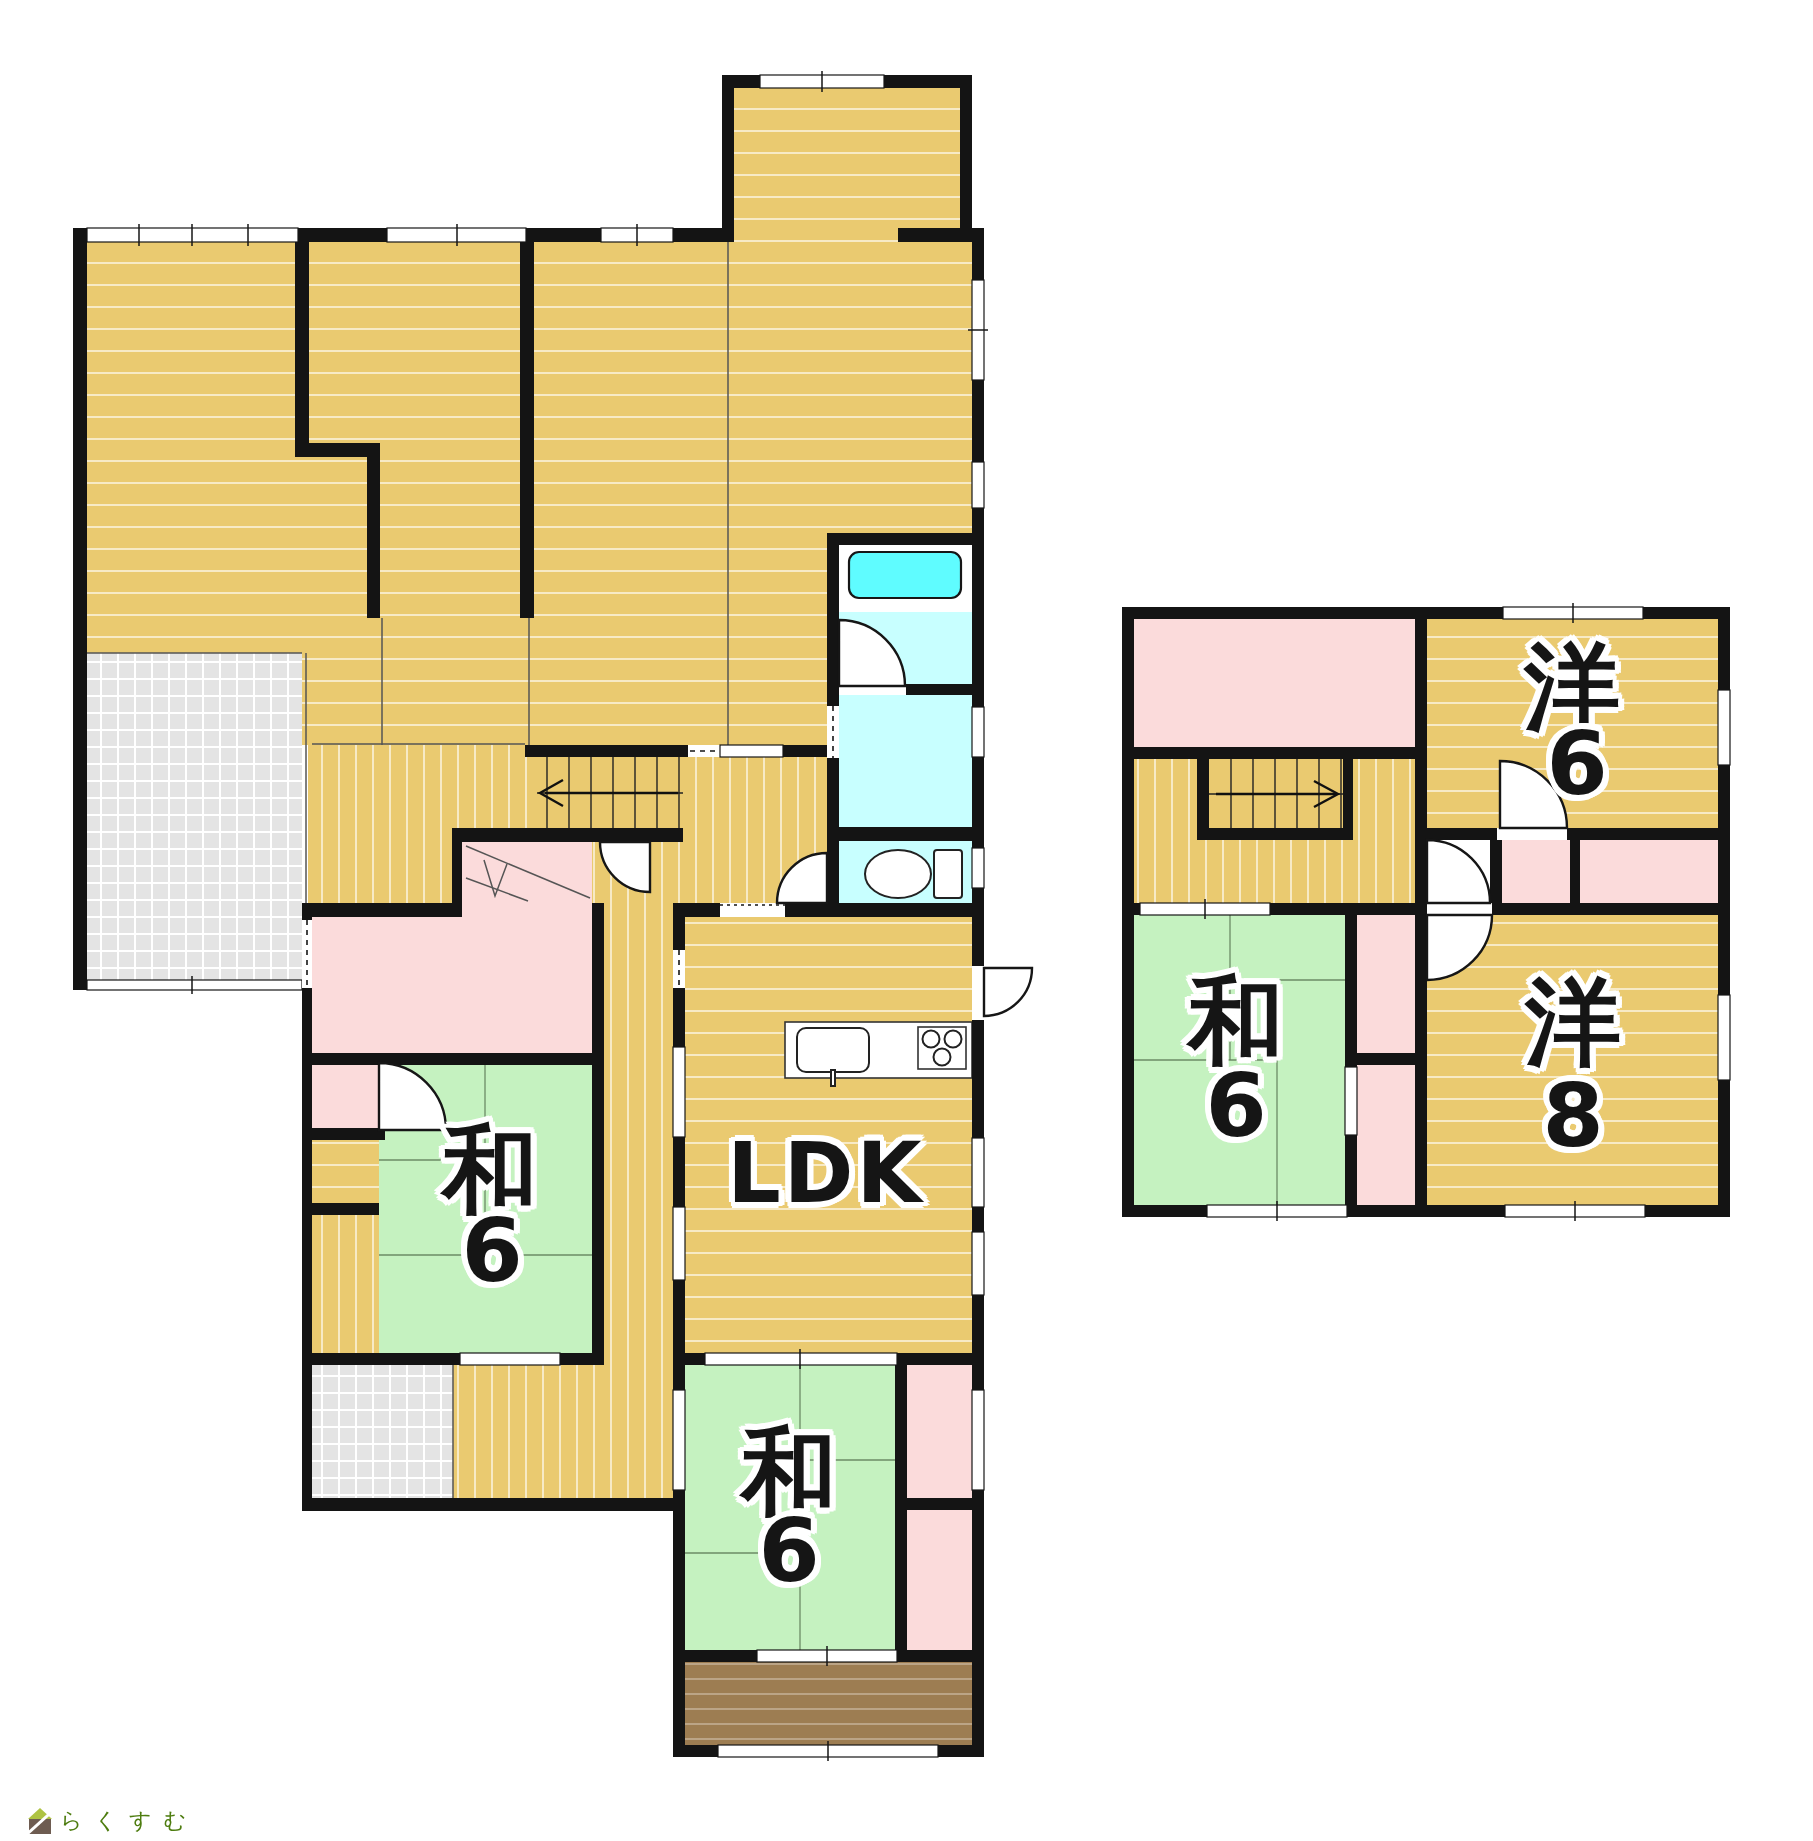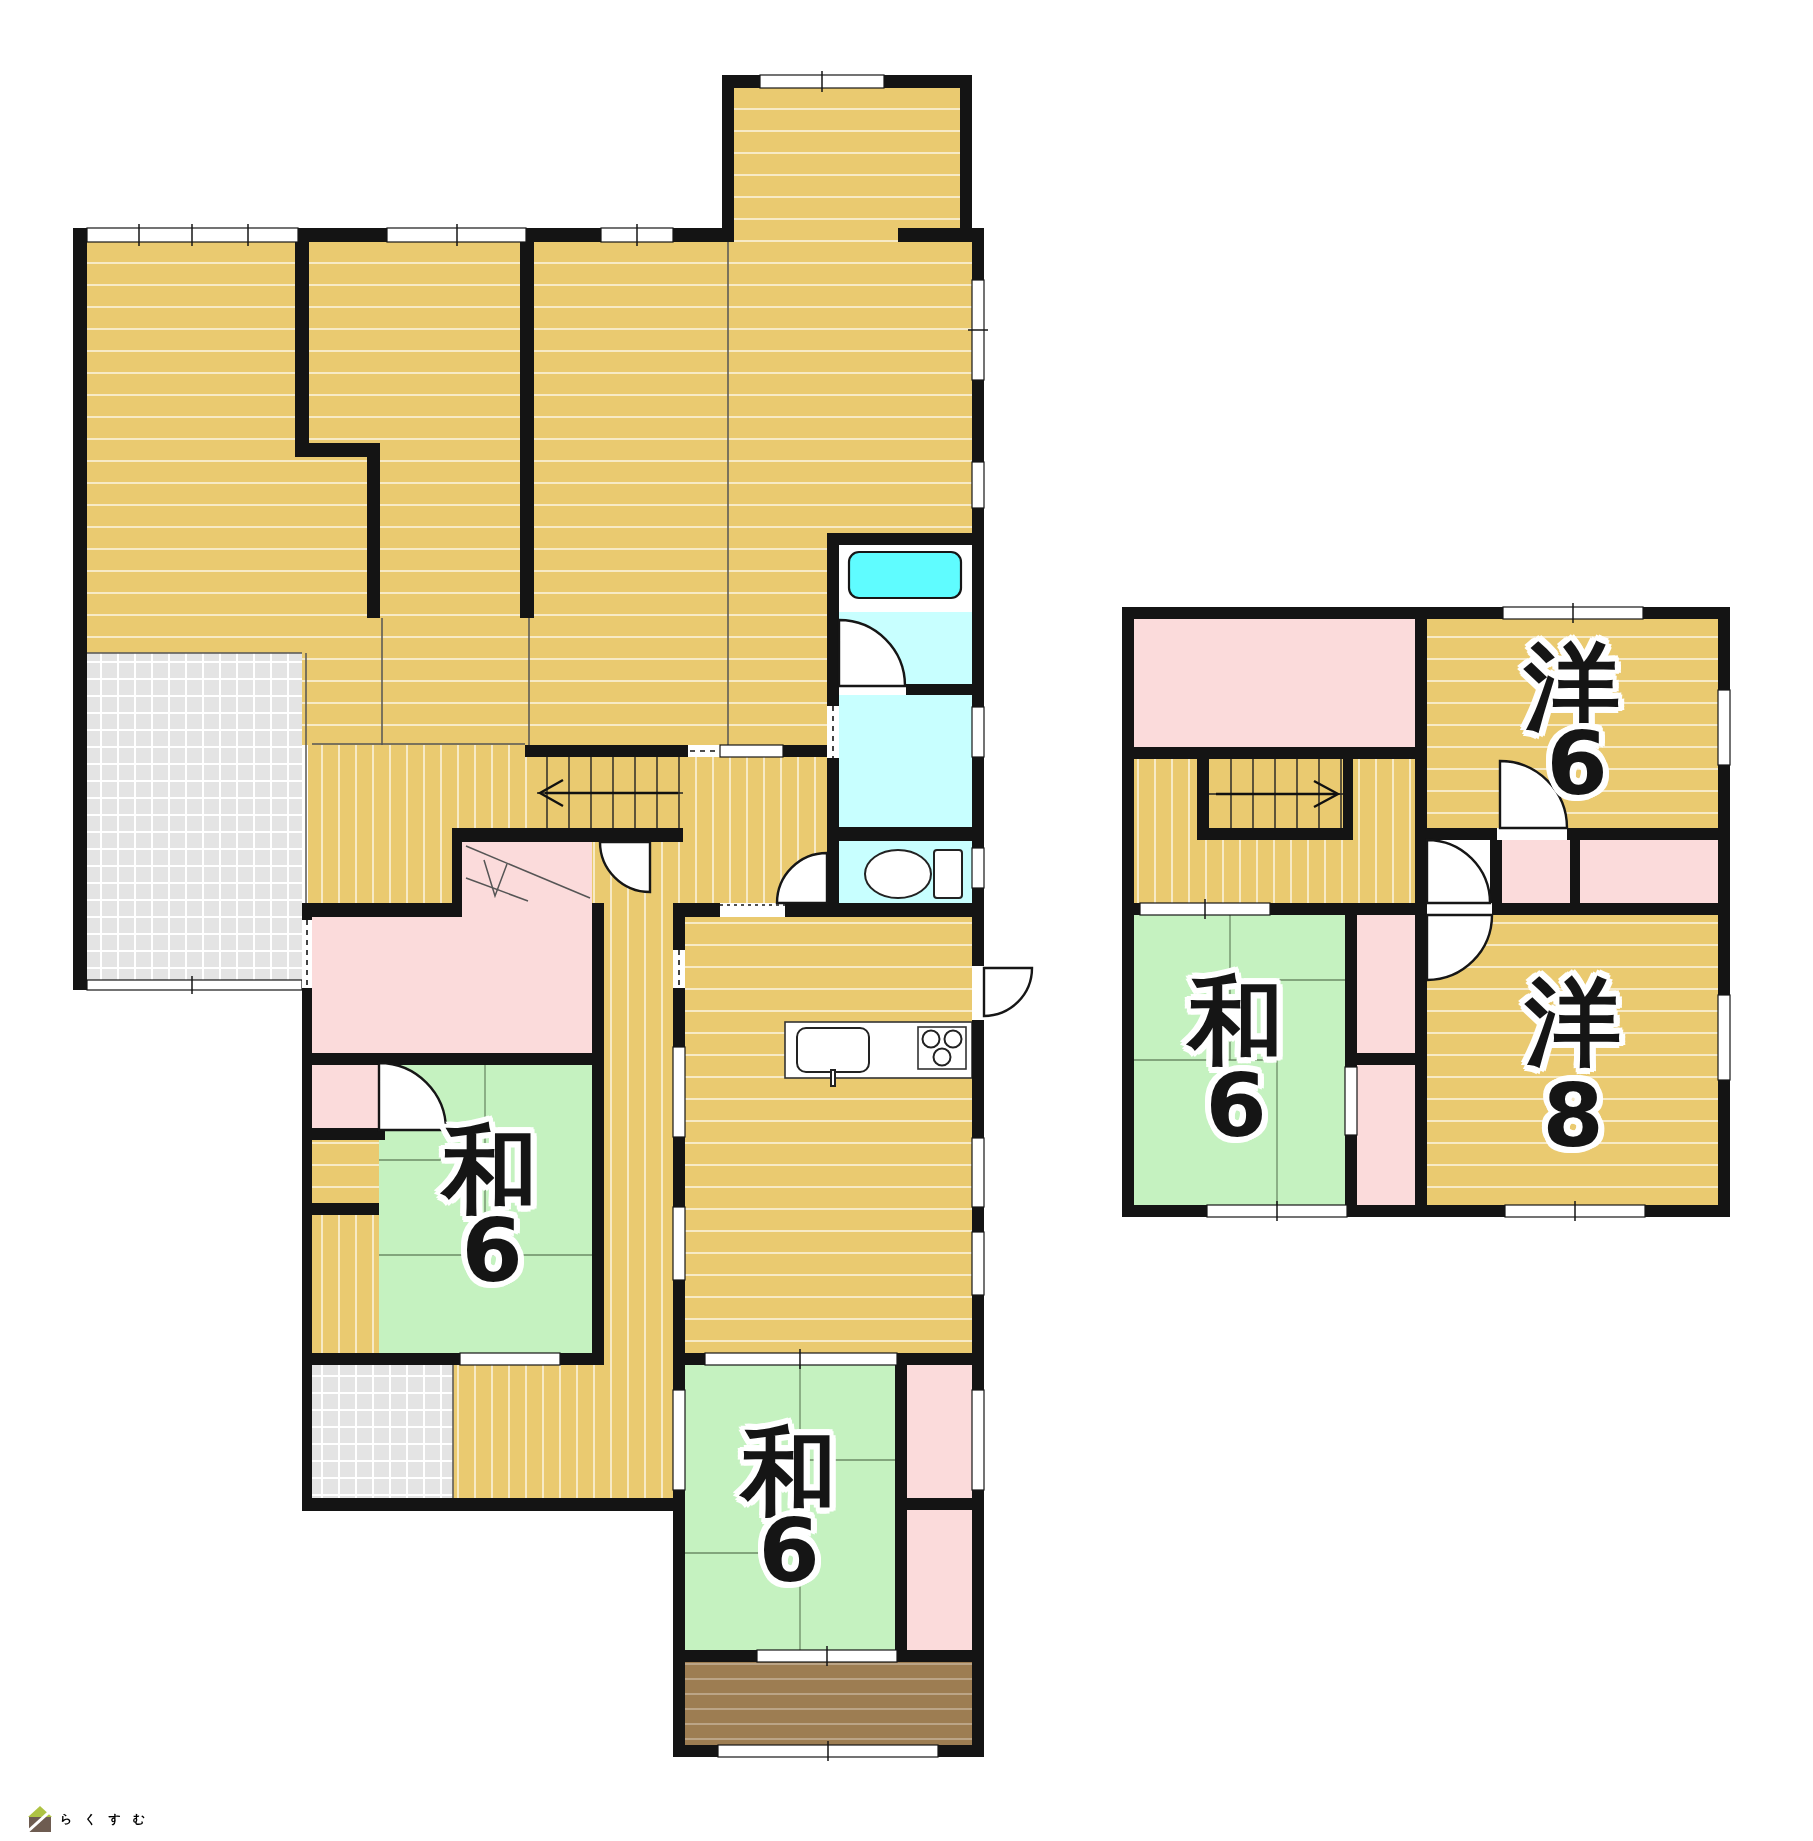--- a/index.html
+++ b/index.html
@@ -28,21 +28,21 @@
   .dotline{stroke:#161616;stroke-width:1.6;stroke-dasharray:3 4}
   
   #logo{position:absolute;left:28px;top:1806px;display:flex;align-items:center;gap:8px}
   .logo-icon{width:24px;height:26px;position:relative;overflow:hidden}
   .logo-icon .roof{position:absolute;left:0;top:0;width:0;height:0;
     border-left:12px solid transparent;border-right:12px solid transparent;
     border-bottom:11px solid #aec343}
   .logo-icon .base{position:absolute;left:1px;right:1px;top:11px;bottom:0;background:#6e5c51}
   .logo-icon .slash{position:absolute;left:-6px;top:12px;width:38px;height:3px;background:#fff;
     transform:rotate(-42deg)}
-  .logo-text{font-size:12px;letter-spacing:12px;color:#000000;font-weight:700}
+  .logo-text{font-size:22px;letter-spacing:12px;color:#4d7c0f;font-weight:400}
 </style>
 </head>
 <body>
 
 <div id="stage">
 
 <svg id="plan" width="1813" height="1841" viewBox="0 0 1813 1841" xmlns="http://www.w3.org/2000/svg">
   <defs>
     <pattern id="pH" width="10" height="22" patternUnits="userSpaceOnUse">
       <rect width="10" height="22" fill="var(--floor-wood)"></rect>
@@ -308,20 +308,21 @@
     </g>
 
     <g>
       <path d="M1500,828 L1500,761 A67,67 0 0 1 1567,828 Z" class="door"></path>
       <path d="M1427,903 L1427,840 A63,63 0 0 1 1490,903 Z" class="door"></path>
       <path d="M1427,915 L1427,980 A65,65 0 0 0 1492,915 Z" class="door"></path>
     </g>
   </g>
 </svg>
 
+<div class="room-label ldk" style="left:826px;top:1173px">LDK</div>
 <div class="room-label kanji" style="left:490px;top:1170px">和</div>
 <div class="room-label digit" style="left:492px;top:1251px">6</div>
 <div class="room-label kanji" style="left:789px;top:1472px">和</div>
 <div class="room-label digit" style="left:789px;top:1551px">6</div>
 <div class="room-label kanji" style="left:1572px;top:687px">洋</div>
 <div class="room-label digit" style="left:1577px;top:764px">6</div>
 <div class="room-label kanji" style="left:1236px;top:1021px">和</div>
 <div class="room-label digit" style="left:1236px;top:1106px">6</div>
 <div class="room-label kanji" style="left:1573px;top:1022px">洋</div>
 <div class="room-label digit" style="left:1573px;top:1116px">8</div>

